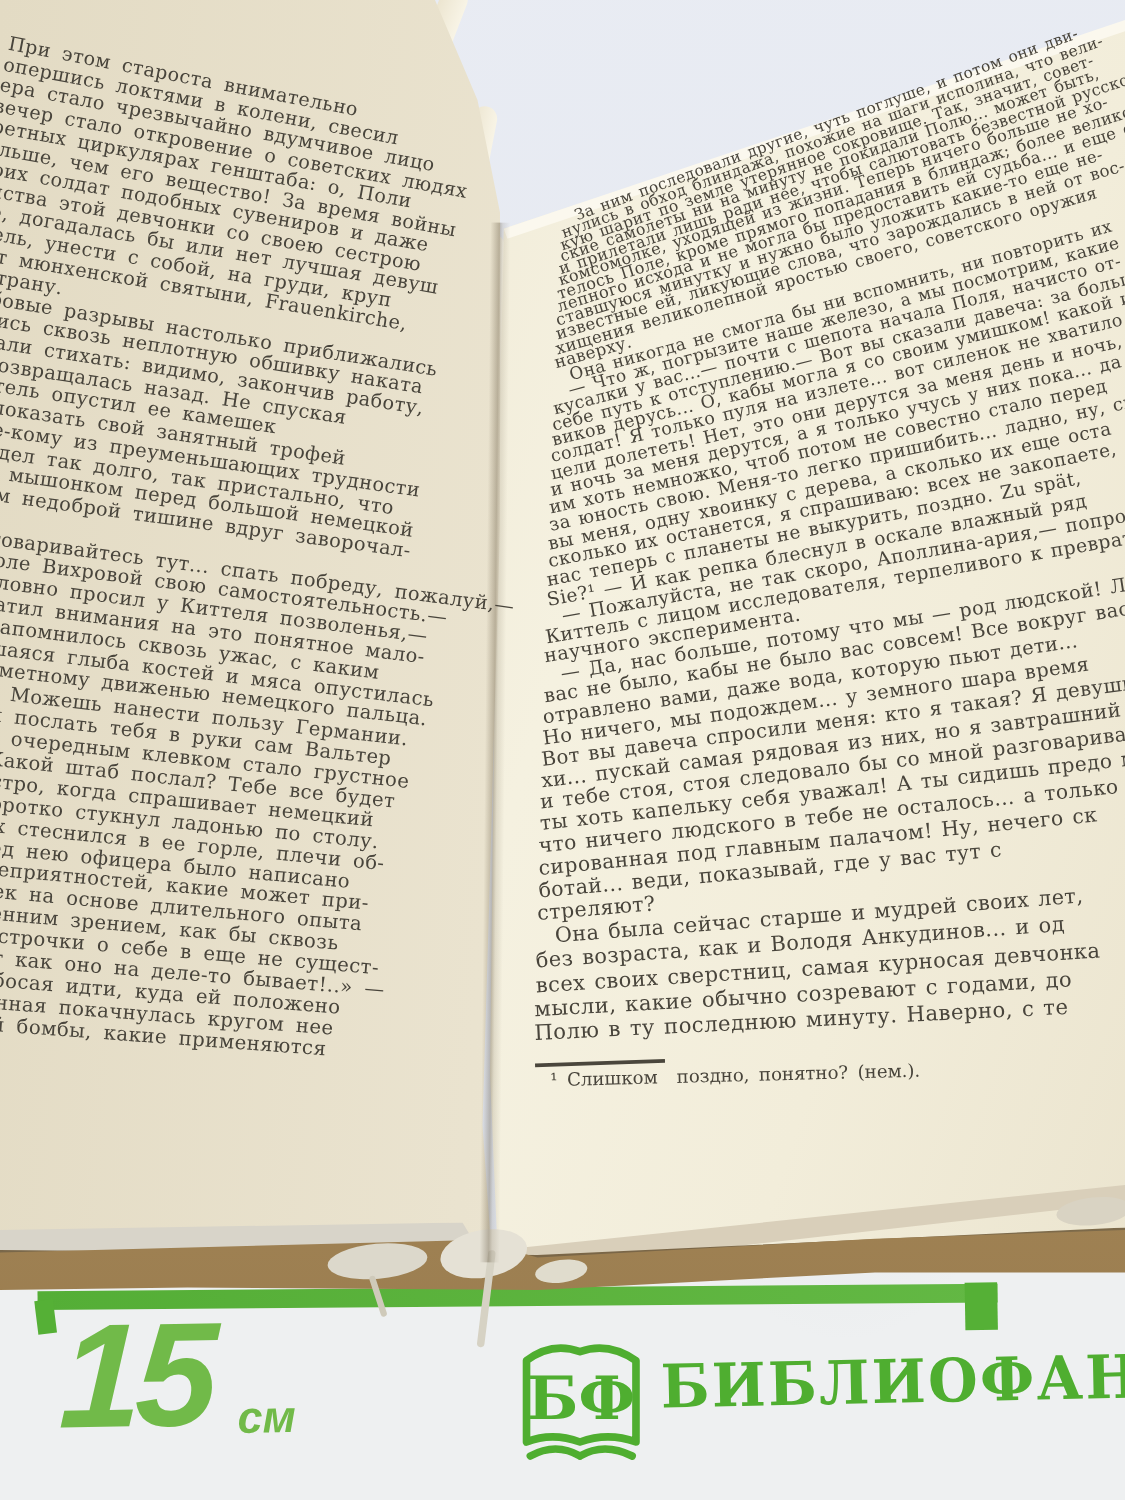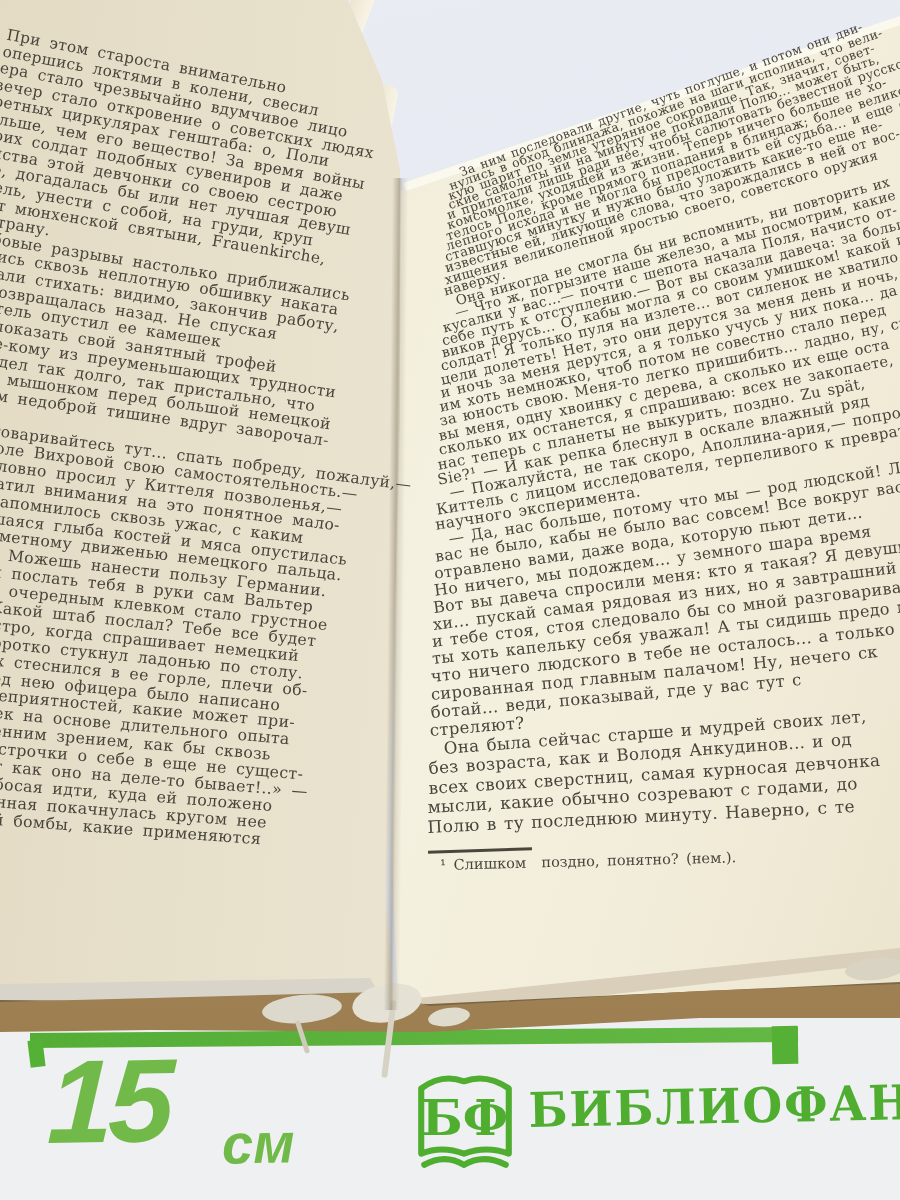--- a/index.html
+++ b/index.html
@@ -30,21 +30,21 @@
   .thread{position:absolute;border-radius:50%;}
   
   .green{background:#55b036;}
   #ruler-bar{left:30px;top:1033px;width:768px;height:15px;transform:rotate(-.45deg);transform-origin:left top;
      background:linear-gradient(90deg,#54ae36,#63b844);}
   #ruler-tick-left{left:29px;top:1040px;width:15px;height:27px;transform:rotate(-7deg);}
   #ruler-tick-right{left:772px;top:1026px;width:26px;height:38px;transform:rotate(-1deg);}
   #ruler-number{left:48px;top:1042px;font-family:"Liberation Sans",sans-serif;font-style:italic;font-weight:bold;
      font-size:118px;letter-spacing:-5px;color:#71ba49;transform:rotate(-1deg) skewX(-3deg);line-height:1;}
   #ruler-unit{left:190px;top:1116px;font-family:"Liberation Sans",sans-serif;font-style:italic;font-weight:bold;
-     font-size:56px;color:#71ba49;transform:rotate(-1deg);line-height:1;margin-left:32px;}
+     font-size:36px;color:#71ba49;transform:rotate(-1deg);line-height:1;}
   #logo{left:416px;top:1062px;width:470px;height:120px;}
   #logo-name{position:absolute;left:112px;top:20px;font-family:"DejaVu Serif",serif;font-weight:bold;
      font-size:48px;letter-spacing:2px;color:#4fae30;transform:rotate(-1.2deg) scaleX(.95);transform-origin:left top;white-space:nowrap;}
   
   .page-lines{position:absolute;inset:0;}
   .bookline{position:absolute;white-space:pre;color:#48443b;letter-spacing:.35px;}
   #footnote-rule{left:428px;top:849px;width:104px;height:2.5px;background:#4a463c;transform:rotate(-2deg);}
   #footnote-text{left:440px;top:857px;font-size:14.5px;color:#48443b;transform:rotate(-1.5deg);
      transform-origin:left top;white-space:pre;word-spacing:3px;}
 </style>

